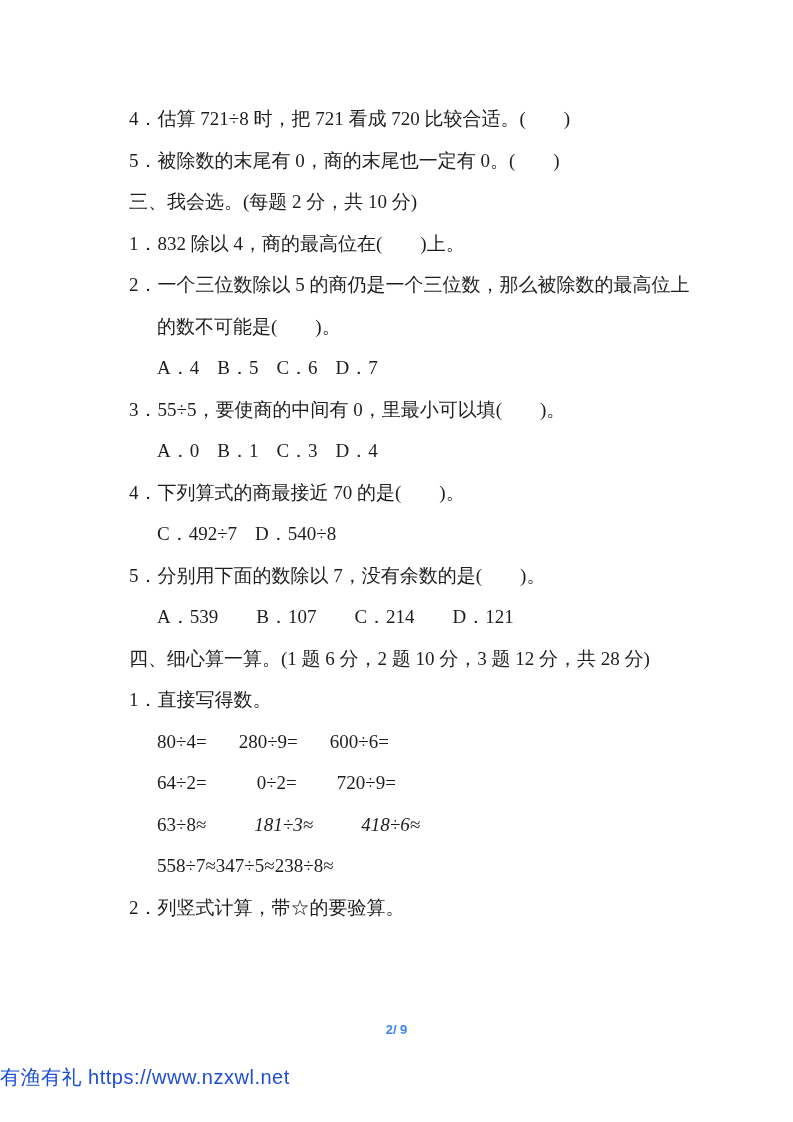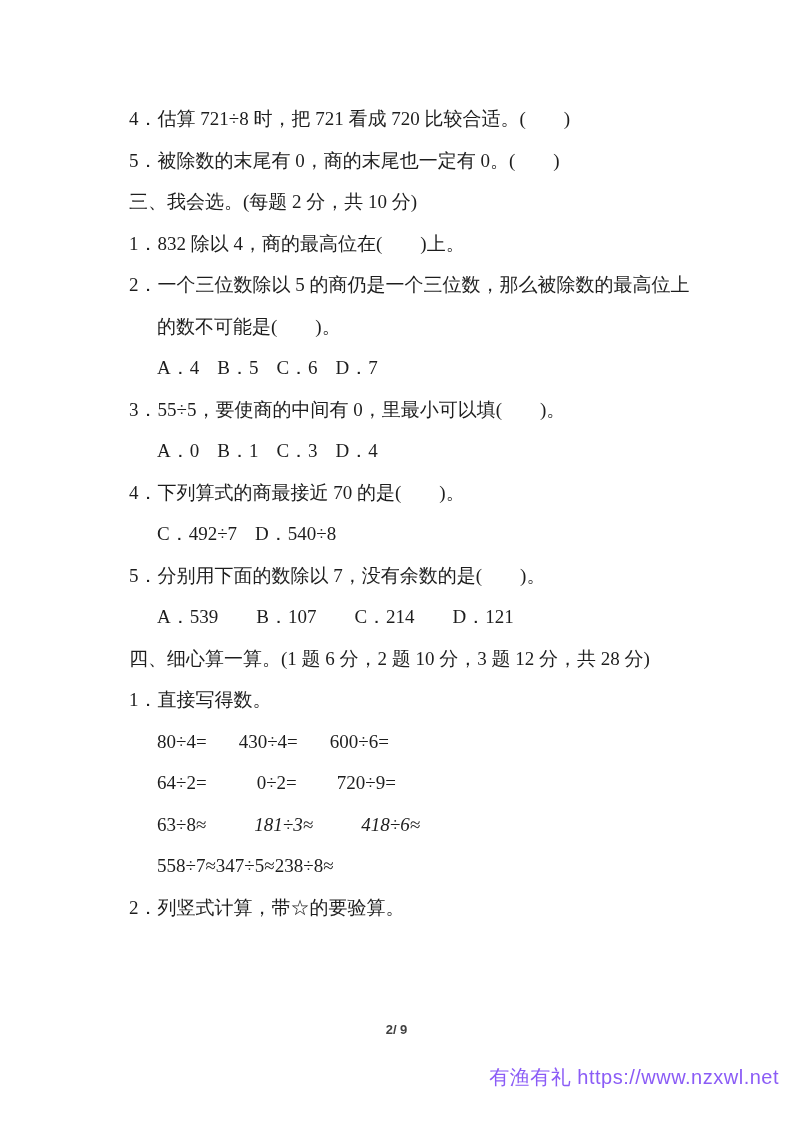--- a/index.html
+++ b/index.html
@@ -41,31 +41,31 @@
   .calc-r4 span + span { margin-left: 0; }
   .pagenum {
     position: absolute;
     top: 1022px;
     left: 0;
     width: 793px;
     text-align: center;
     font-family: "Liberation Sans", "DejaVu Sans", sans-serif;
     font-weight: bold;
     font-size: 13px;
-    color: #404040;
+    color: #3b82f6;
   }
   .footer {
     position: absolute;
     top: 1064px;
     left: 0;
     width: 779px;
-    text-align: right;
+    text-align: left;
     font-family: "Liberation Sans", "DejaVu Sans", sans-serif;
     font-size: 20px;
-    color: #8b5cf6;
+    color: #1d4ed8;
     letter-spacing: 0.5px;
   }
 </style>
 </head>
 <body>
 
 <div class="doc">
 
   <div class="line">4．估算 721÷8 时，把 721 看成 720 比较合适。(　　)</div>
   <div class="line">5．被除数的末尾有 0，商的末尾也一定有 0。(　　)</div>
@@ -92,21 +92,21 @@
 
   <div class="line">5．分别用下面的数除以 7，没有余数的是(　　)。</div>
   <div class="line sub opts-lg">
     <span>A．539</span><span>B．107</span><span>C．214</span><span>D．121</span>
   </div>
 
   <div class="line">四、细心算一算。(1 题 6 分，2 题 10 分，3 题 12 分，共 28 分)</div>
 
   <div class="line">1．直接写得数。</div>
   <div class="line sub calc-r1">
-    <span>80÷4=</span><span>430÷4=</span><span>600÷6=</span>
+    <span>80÷4=</span><span>280÷9=</span><span>600÷6=</span>
   </div>
   <div class="line sub calc-r2">
     <span>64÷2=</span><span>0÷2=</span><span>720÷9=</span>
   </div>
   <div class="line sub calc-r3">
     <span>63÷8≈</span><span>181÷3≈</span><span>418÷6≈</span>
   </div>
   <div class="line sub calc-r4">
     <span>558÷7≈</span><span>347÷5≈</span><span>238÷8≈</span>
   </div>

